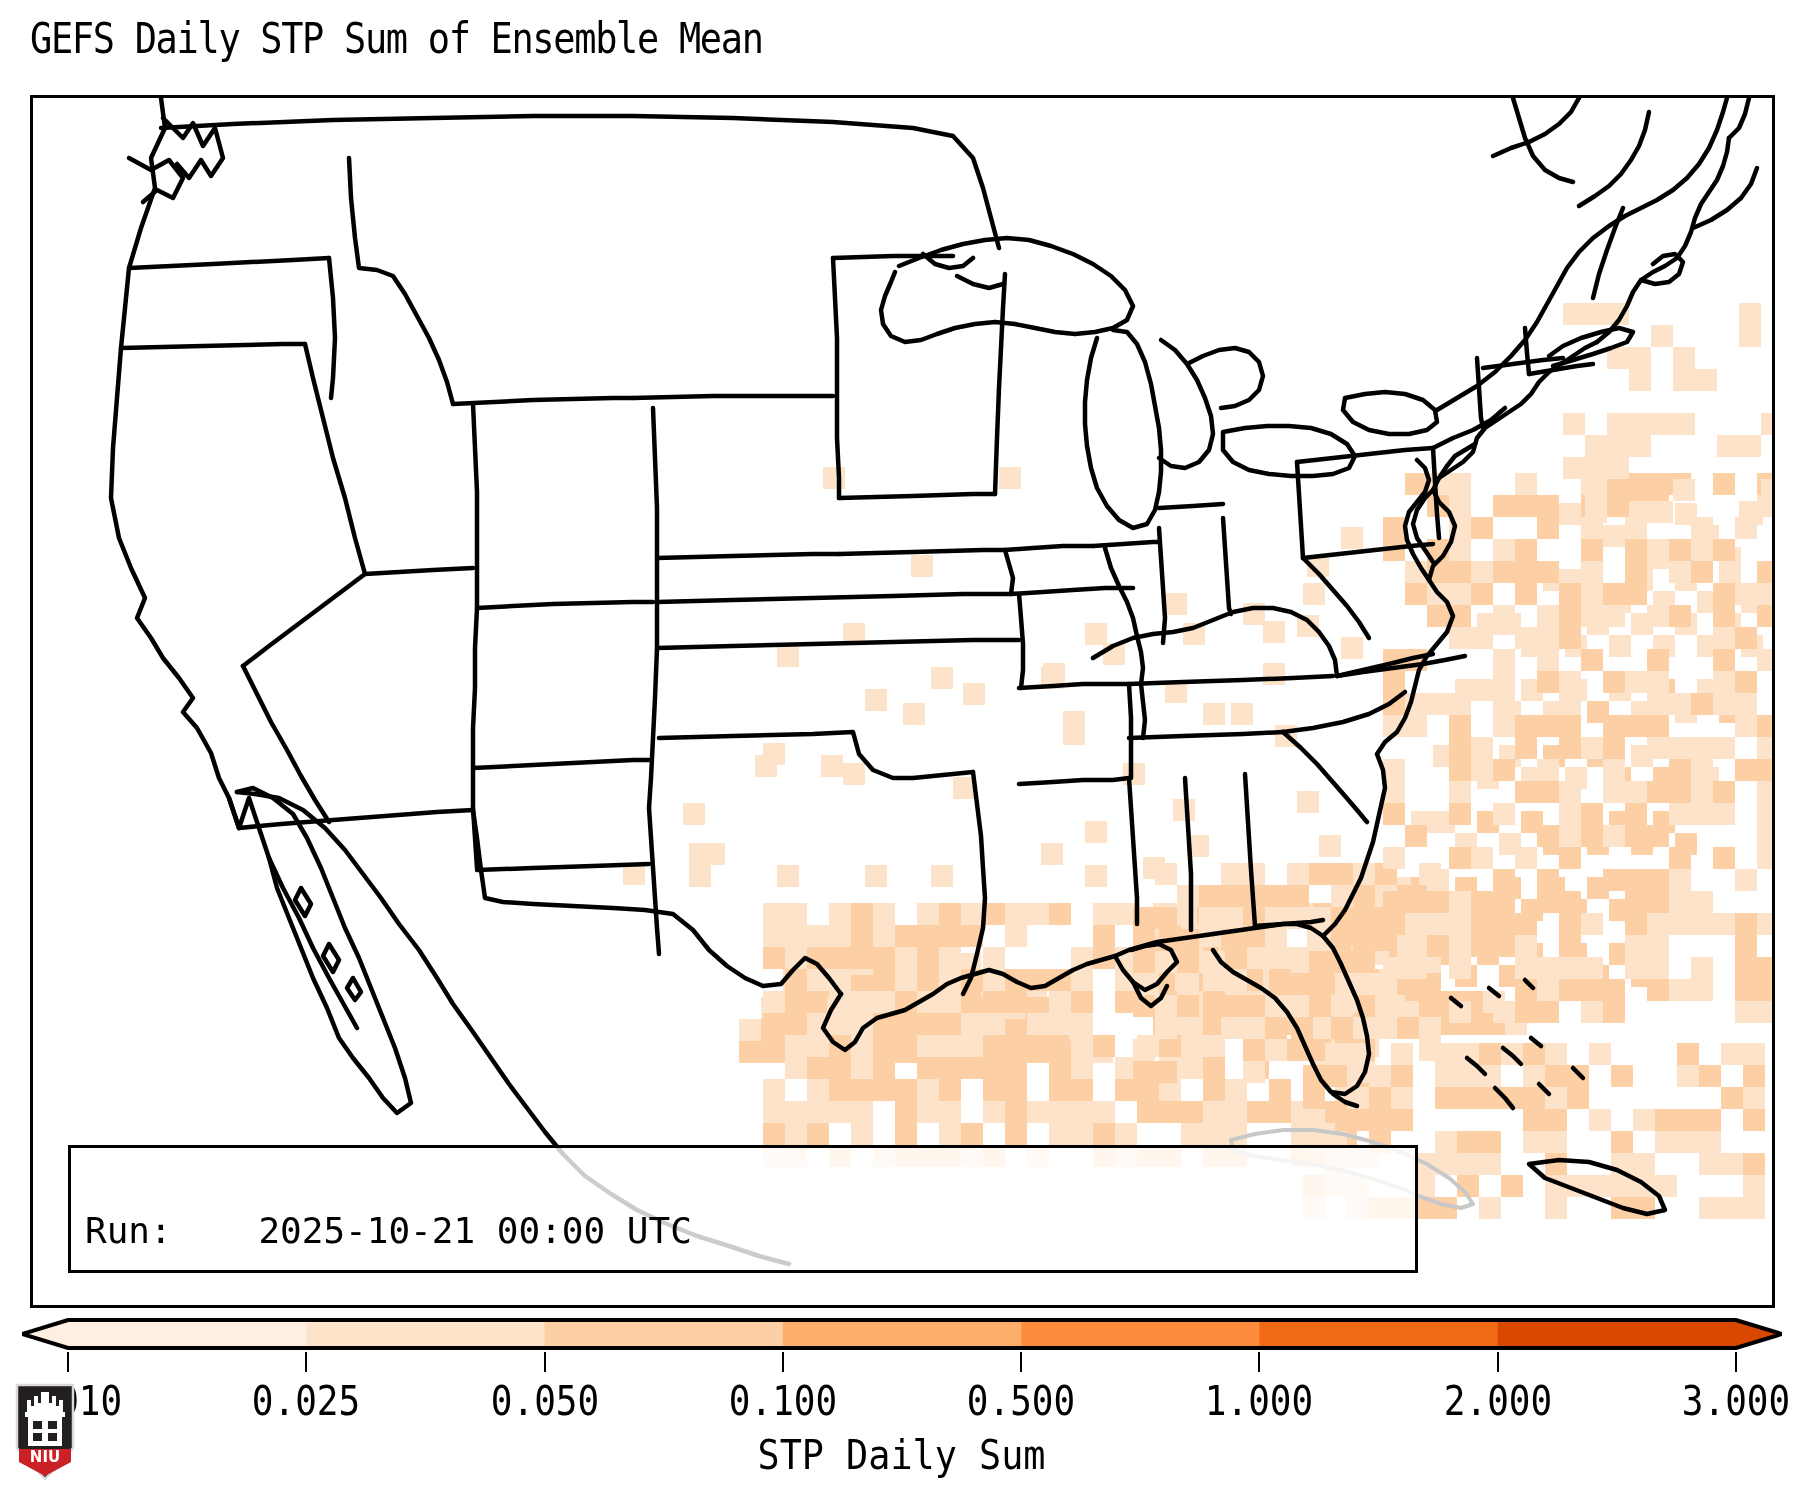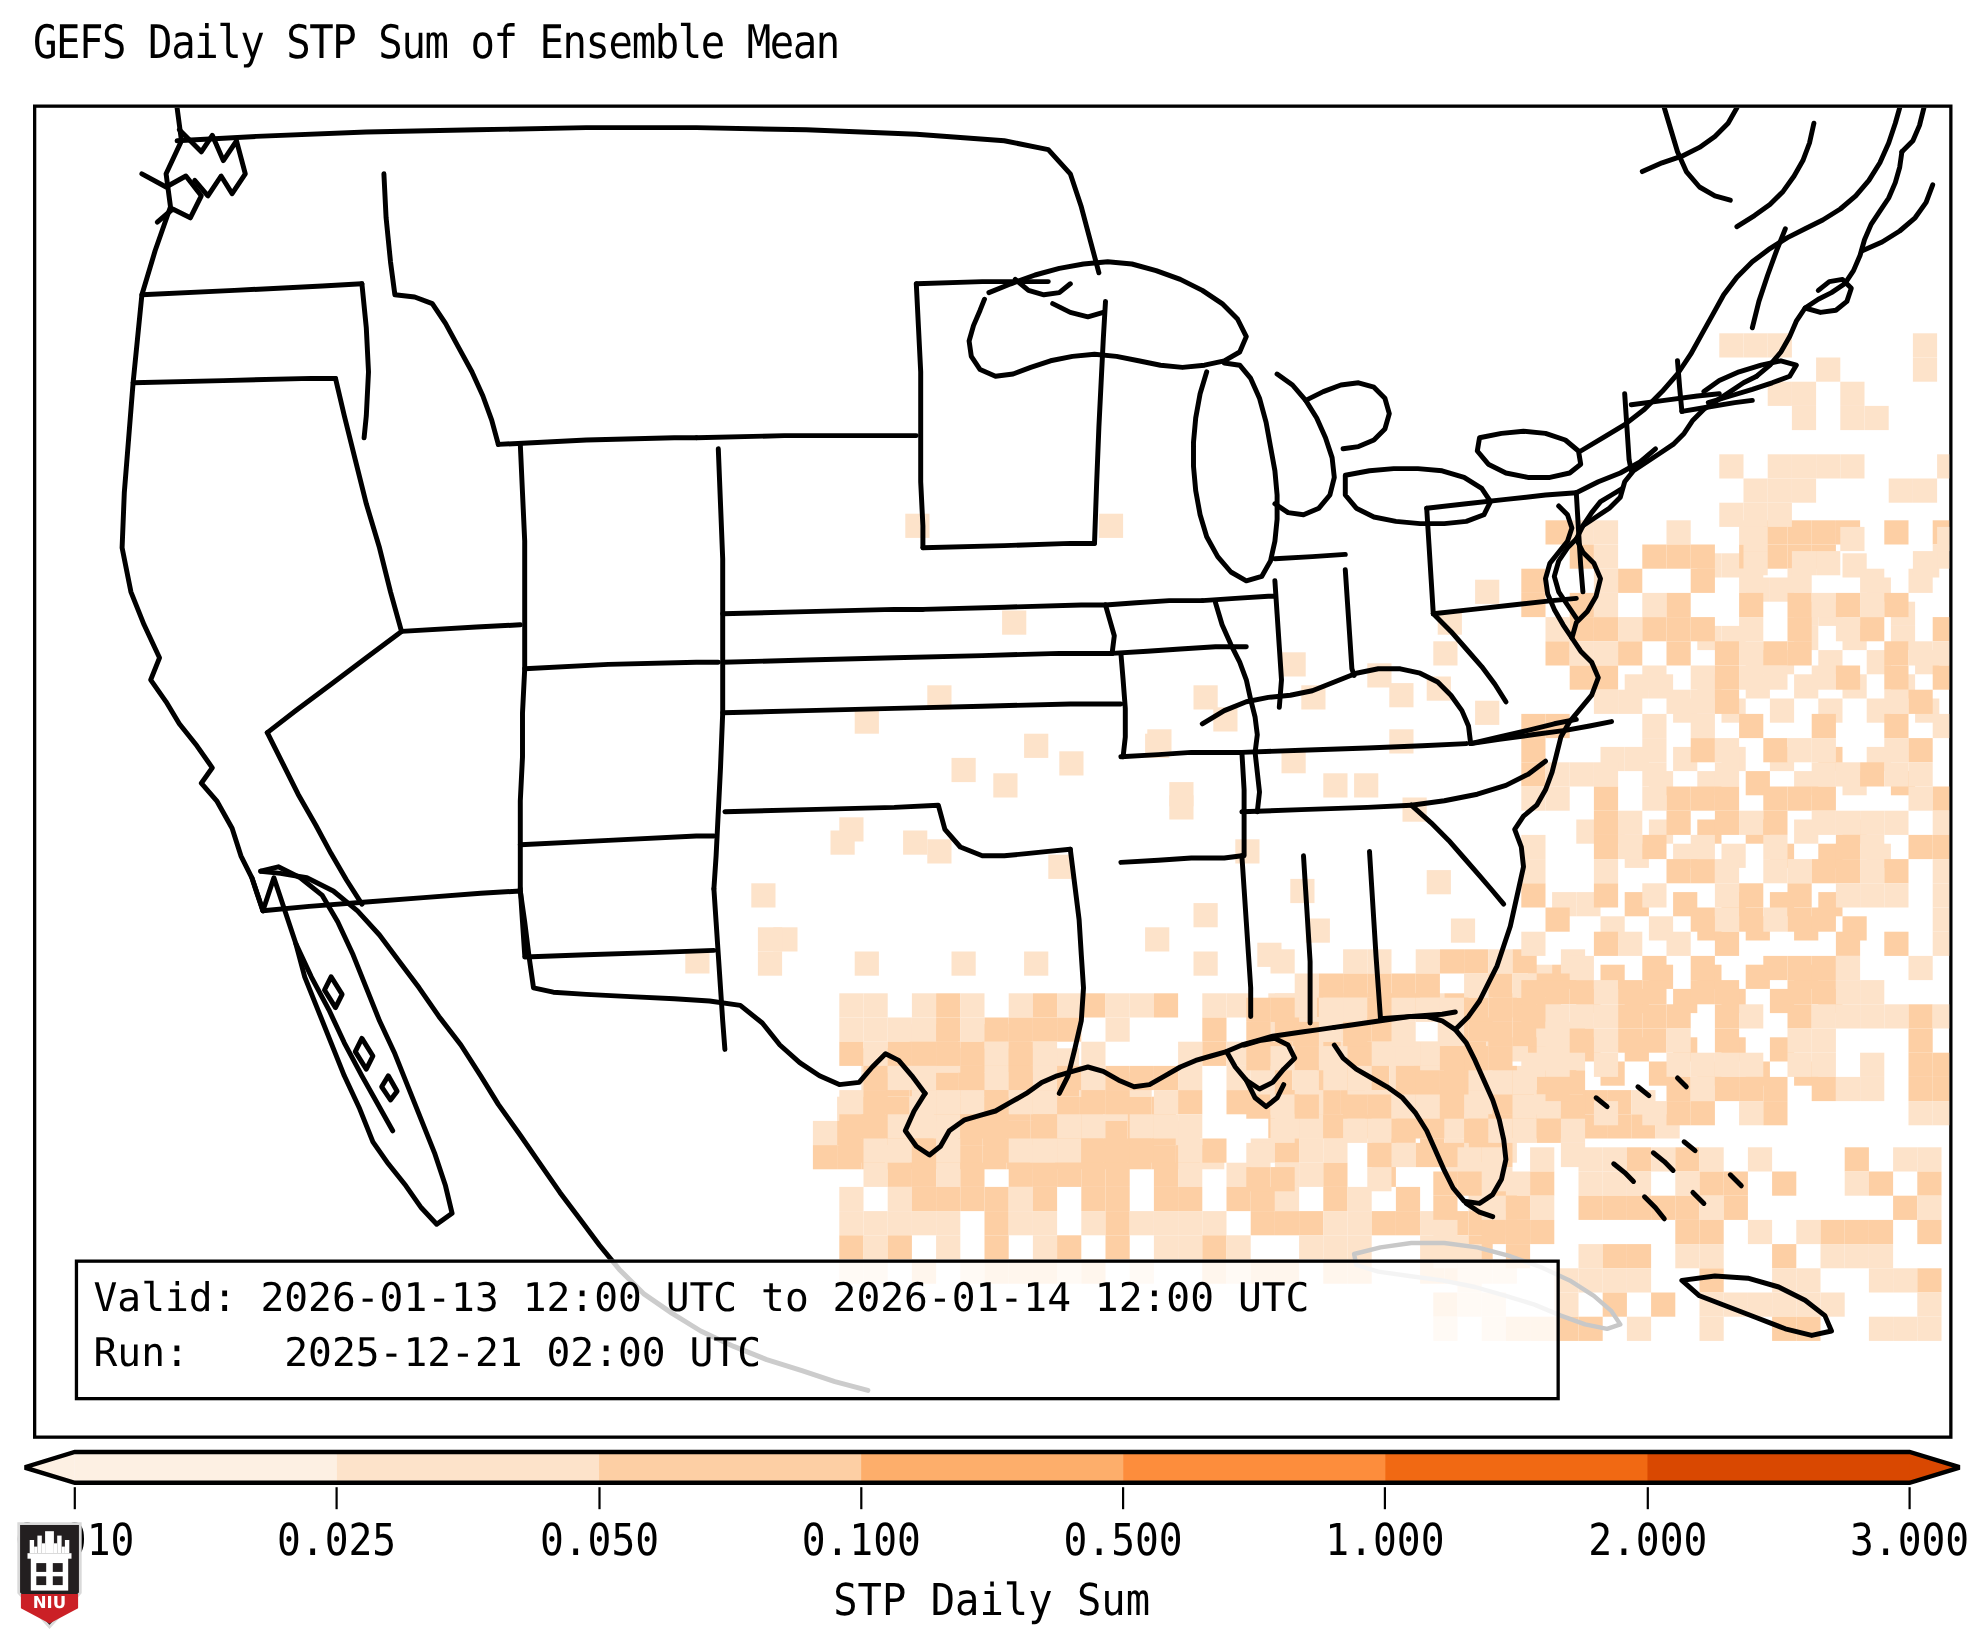--- a/index.html
+++ b/index.html
@@ -1323,22 +1323,21 @@
 
           <path d="M972,452 L976,466 L980,480 L978,496"></path>
         </g>
       </svg>
     </div>
   </div>
 
 </div>
 
 <div id="infobox">
-  <div class="info-line" id="info-valid">Valid: 2026-01-13 12:00 UTC to 2026-01-14 12:00 UTC</div>
-  <div class="info-line" id="info-run">Run:    2025-12-21 02:00 UTC</div>
+  <div class="info-line" id="info-run">Run:    2025-10-21 00:00 UTC</div>
 </div>
 
 <div id="cbar-wrap">
   <svg id="cbar-svg" width="1760" height="46">
       <path d="M46,8 L46,36 L0,22 Z" fill="#fdf0e3"></path>
       <rect x="46.00" y="8" width="238.89" height="28" fill="#fdf0e3"></rect>
       <rect x="284.29" y="8" width="238.89" height="28" fill="#fde3ca"></rect>
       <rect x="522.57" y="8" width="238.89" height="28" fill="#fdcfa4"></rect>
       <rect x="760.86" y="8" width="238.89" height="28" fill="#fdae6b"></rect>
       <rect x="999.14" y="8" width="238.89" height="28" fill="#fd8d3c"></rect>

